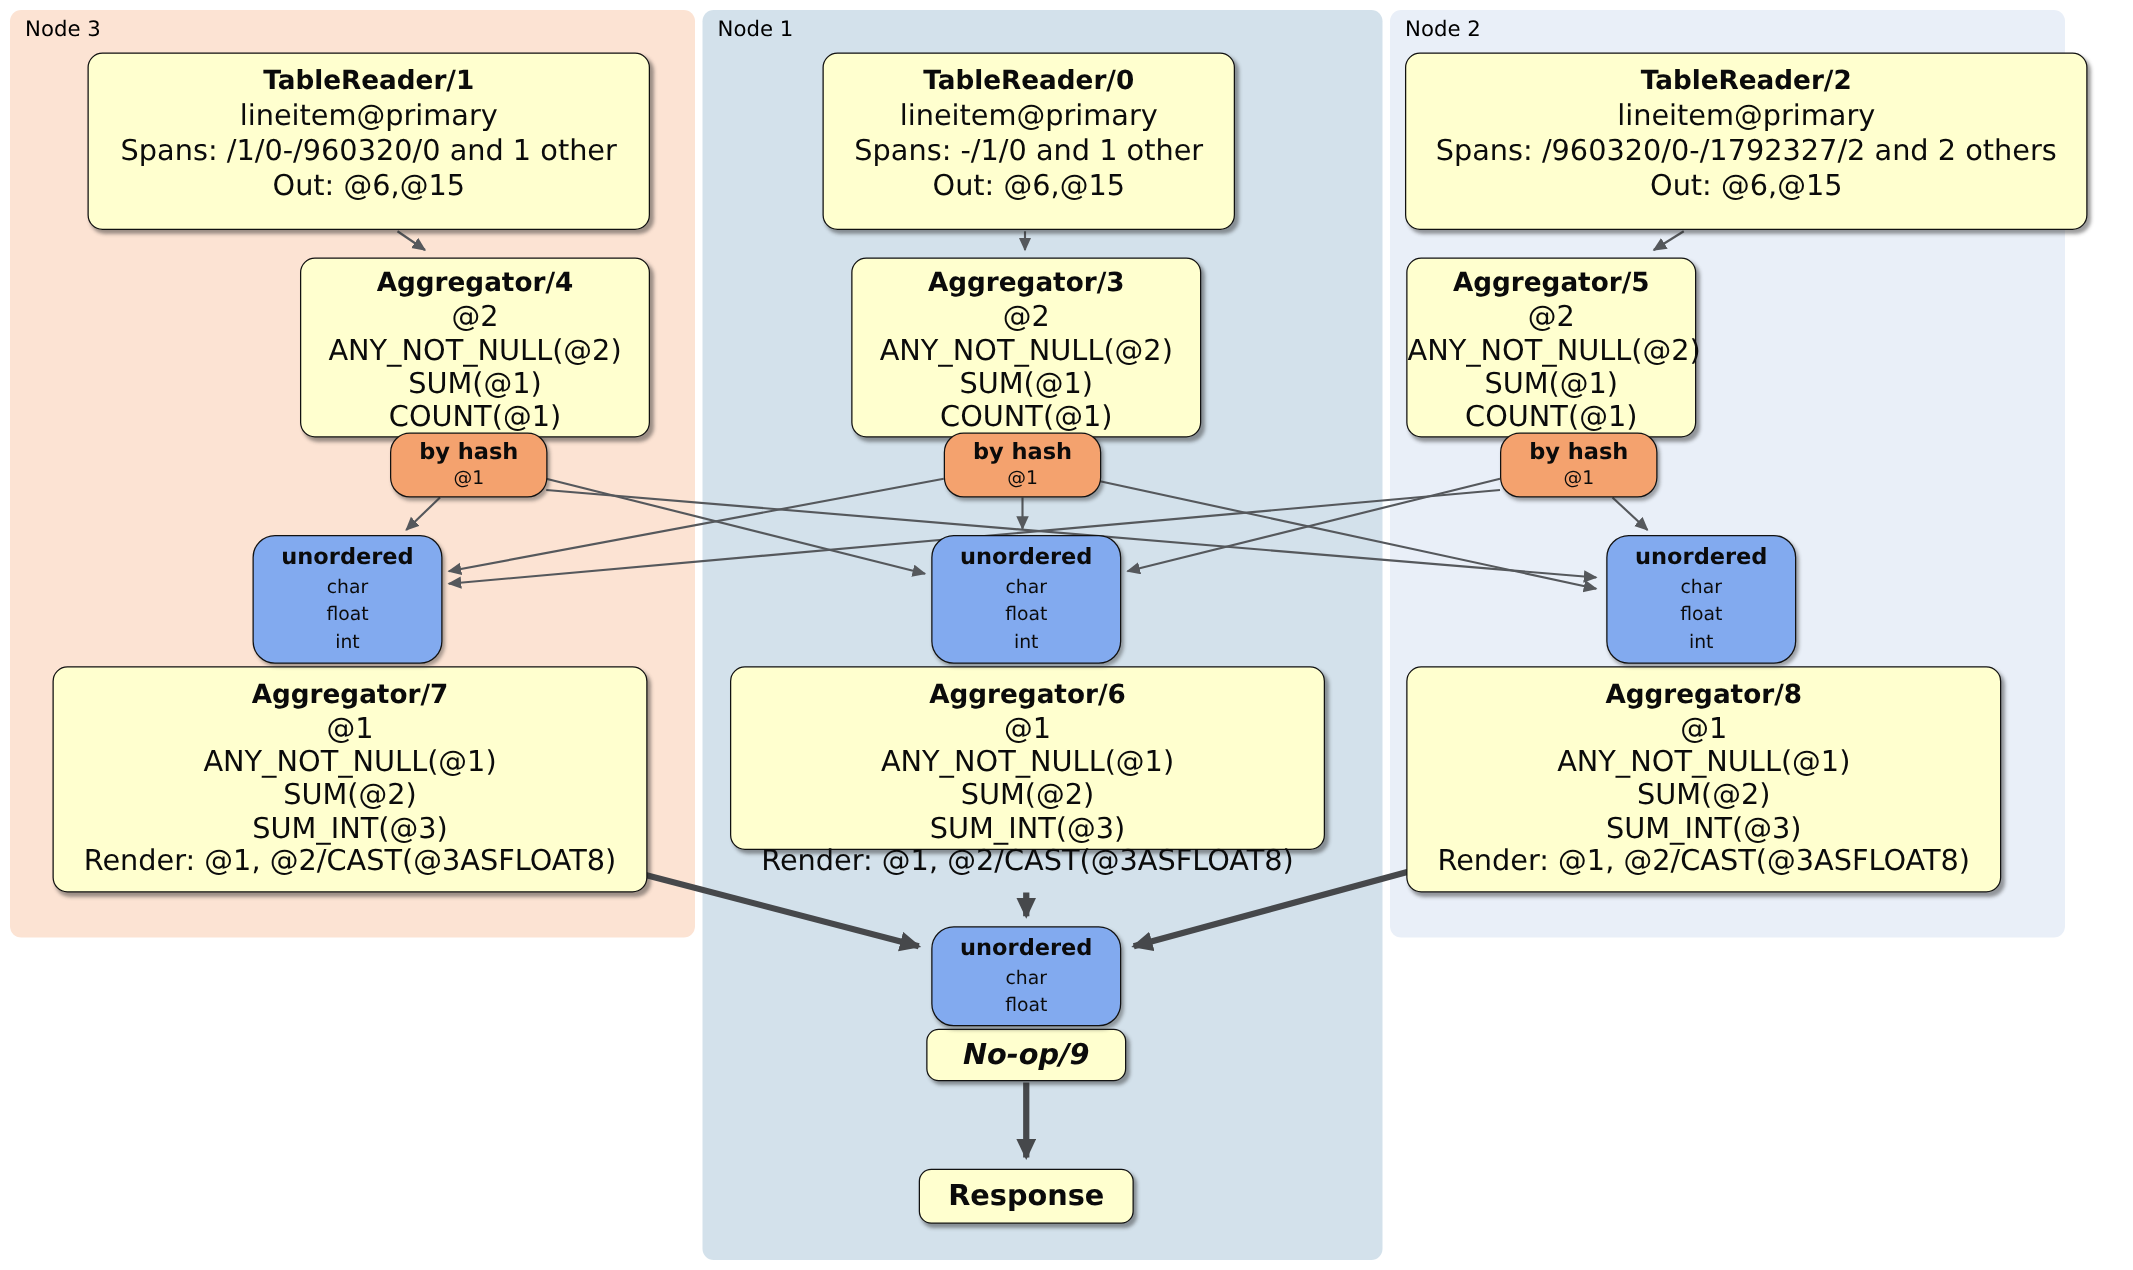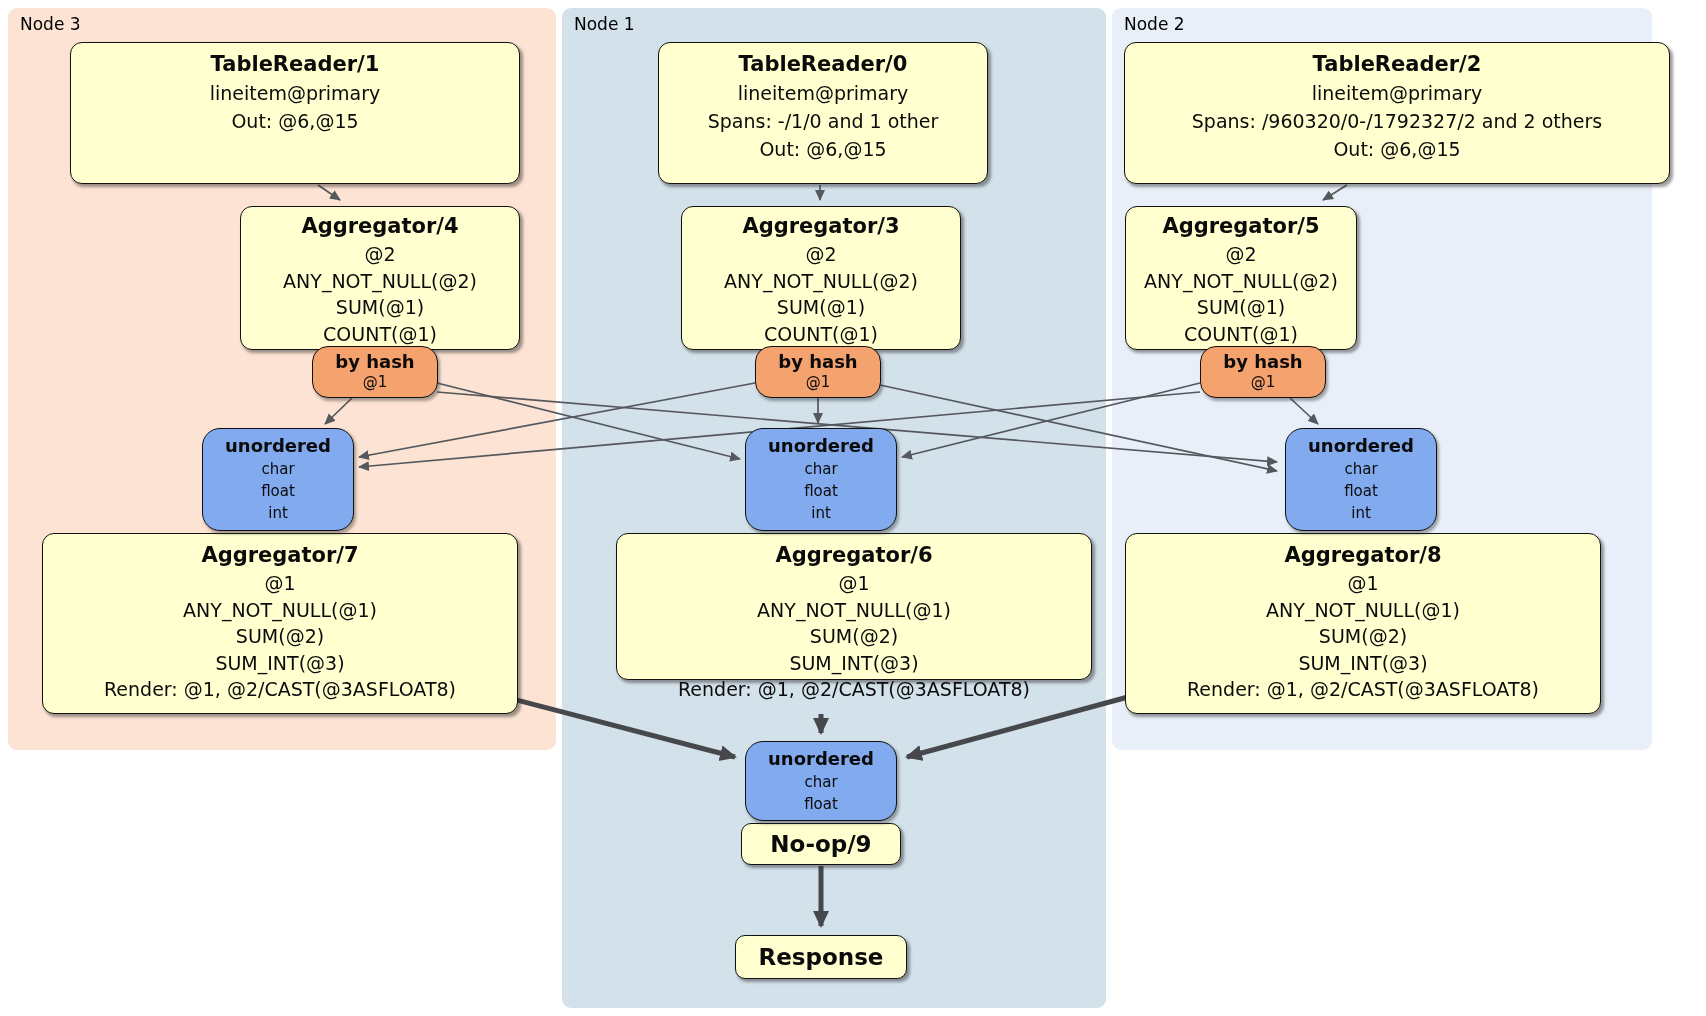--- a/index.html
+++ b/index.html
@@ -15,21 +15,21 @@
   #region-node2{left:1112px;top:8px;width:540px;height:742px;background:var(--node2_bg,#e9eff8);}
   svg.edges{position:absolute;left:0;top:0;z-index:2;}
   .pbox{
     position:absolute;z-index:3;text-align:center;
     background:var(--processor_fill,#ffffcf);
     border:1.8px solid #111;border-radius:12px;
     box-shadow:2.5px 3px 3px rgba(40,40,40,.45);
     padding-top:6px;
   }
   .ptitle{font-size:21px;font-weight:bold;line-height:30px;white-space:nowrap;}
-  .prow{font-size:19px;line-height:26.5px;white-space:nowrap;}
+  .prow{font-size:23px;line-height:26.5px;white-space:nowrap;}
   .tr .prow{line-height:28px;}
   .router{
     background:var(--router_fill,#f4a26e);
     border-radius:16px;padding-top:4px;z-index:4;
     box-shadow:2px 2.5px 3px rgba(40,40,40,.4);
   }
   .router .rtitle{font-size:18px;font-weight:bold;line-height:22px;}
   .router .rrow{font-size:15px;line-height:19px;}
   .sync{
     background:var(--sync_fill,#82aaef);
@@ -83,20 +83,21 @@
       <line x1="505" y1="697" x2="735" y2="757" marker-end="url(#ah-b)"></line>
       <line x1="821" y1="714" x2="821" y2="733" marker-end="url(#ah-b)"></line>
       <line x1="1128" y1="697" x2="907" y2="757" marker-end="url(#ah-b)"></line>
       <line x1="821" y1="866" x2="821" y2="926" marker-end="url(#ah-b)"></line>
     </g>
   </svg>
 
   <div class="pbox tr" style="left:70px;top:42px;width:450px;height:142px;">
     <div class="ptitle">TableReader/1</div>
     <div class="prow">lineitem@primary</div>
+    <div class="prow">Spans: /1/0-/960320/0 and 1 other</div>
     <div class="prow">Out: @6,@15</div>
   </div>
   <div class="pbox" style="left:240px;top:206px;width:280px;height:144px;padding-top:4px;">
     <div class="ptitle">Aggregator/4</div>
     <div class="prow">@2</div>
     <div class="prow">ANY_NOT_NULL(@2)</div>
     <div class="prow">SUM(@1)</div>
     <div class="prow">COUNT(@1)</div>
   </div>
   <div class="pbox router" style="left:312px;top:346px;width:126px;height:52px;">
@@ -134,34 +135,34 @@
   <div class="pbox router" style="left:755px;top:346px;width:126px;height:52px;">
     <div class="rtitle">by hash</div>
     <div class="rrow">@1</div>
   </div>
   <div class="pbox sync" style="left:745px;top:428px;width:152px;height:103px;">
     <div class="rtitle">unordered</div>
     <div class="rrow">char</div>
     <div class="rrow">float</div>
     <div class="rrow">int</div>
   </div>
-  <div class="pbox" style="left:616px;top:533px;width:476px;height:147px;">
+  <div class="pbox" style="left:584px;top:533px;width:476px;height:147px;">
     <div class="ptitle">Aggregator/6</div>
     <div class="prow">@1</div>
     <div class="prow">ANY_NOT_NULL(@1)</div>
     <div class="prow">SUM(@2)</div>
     <div class="prow">SUM_INT(@3)</div>
     <div class="prow">Render: @1, @2/CAST(@3ASFLOAT8)</div>
   </div>
   <div class="pbox sync" style="left:745px;top:741px;width:152px;height:80px;">
     <div class="rtitle">unordered</div>
     <div class="rrow">char</div>
     <div class="rrow">float</div>
   </div>
-  <div class="pbox single" style="left:741px;top:823px;width:160px;height:42px;">
+  <div class="pbox single" style="left:741px;top:823px;width:160px;height:42px;font-style:italic;">
     <div class="ptitle">No-op/9</div>
   </div>
   <div class="pbox single" style="left:735px;top:935px;width:172px;height:44px;">
     <div class="ptitle">Response</div>
   </div>
 
   <div class="pbox tr" style="left:1124px;top:42px;width:546px;height:142px;">
     <div class="ptitle">TableReader/2</div>
     <div class="prow">lineitem@primary</div>
     <div class="prow">Spans: /960320/0-/1792327/2 and 2 others</div>

